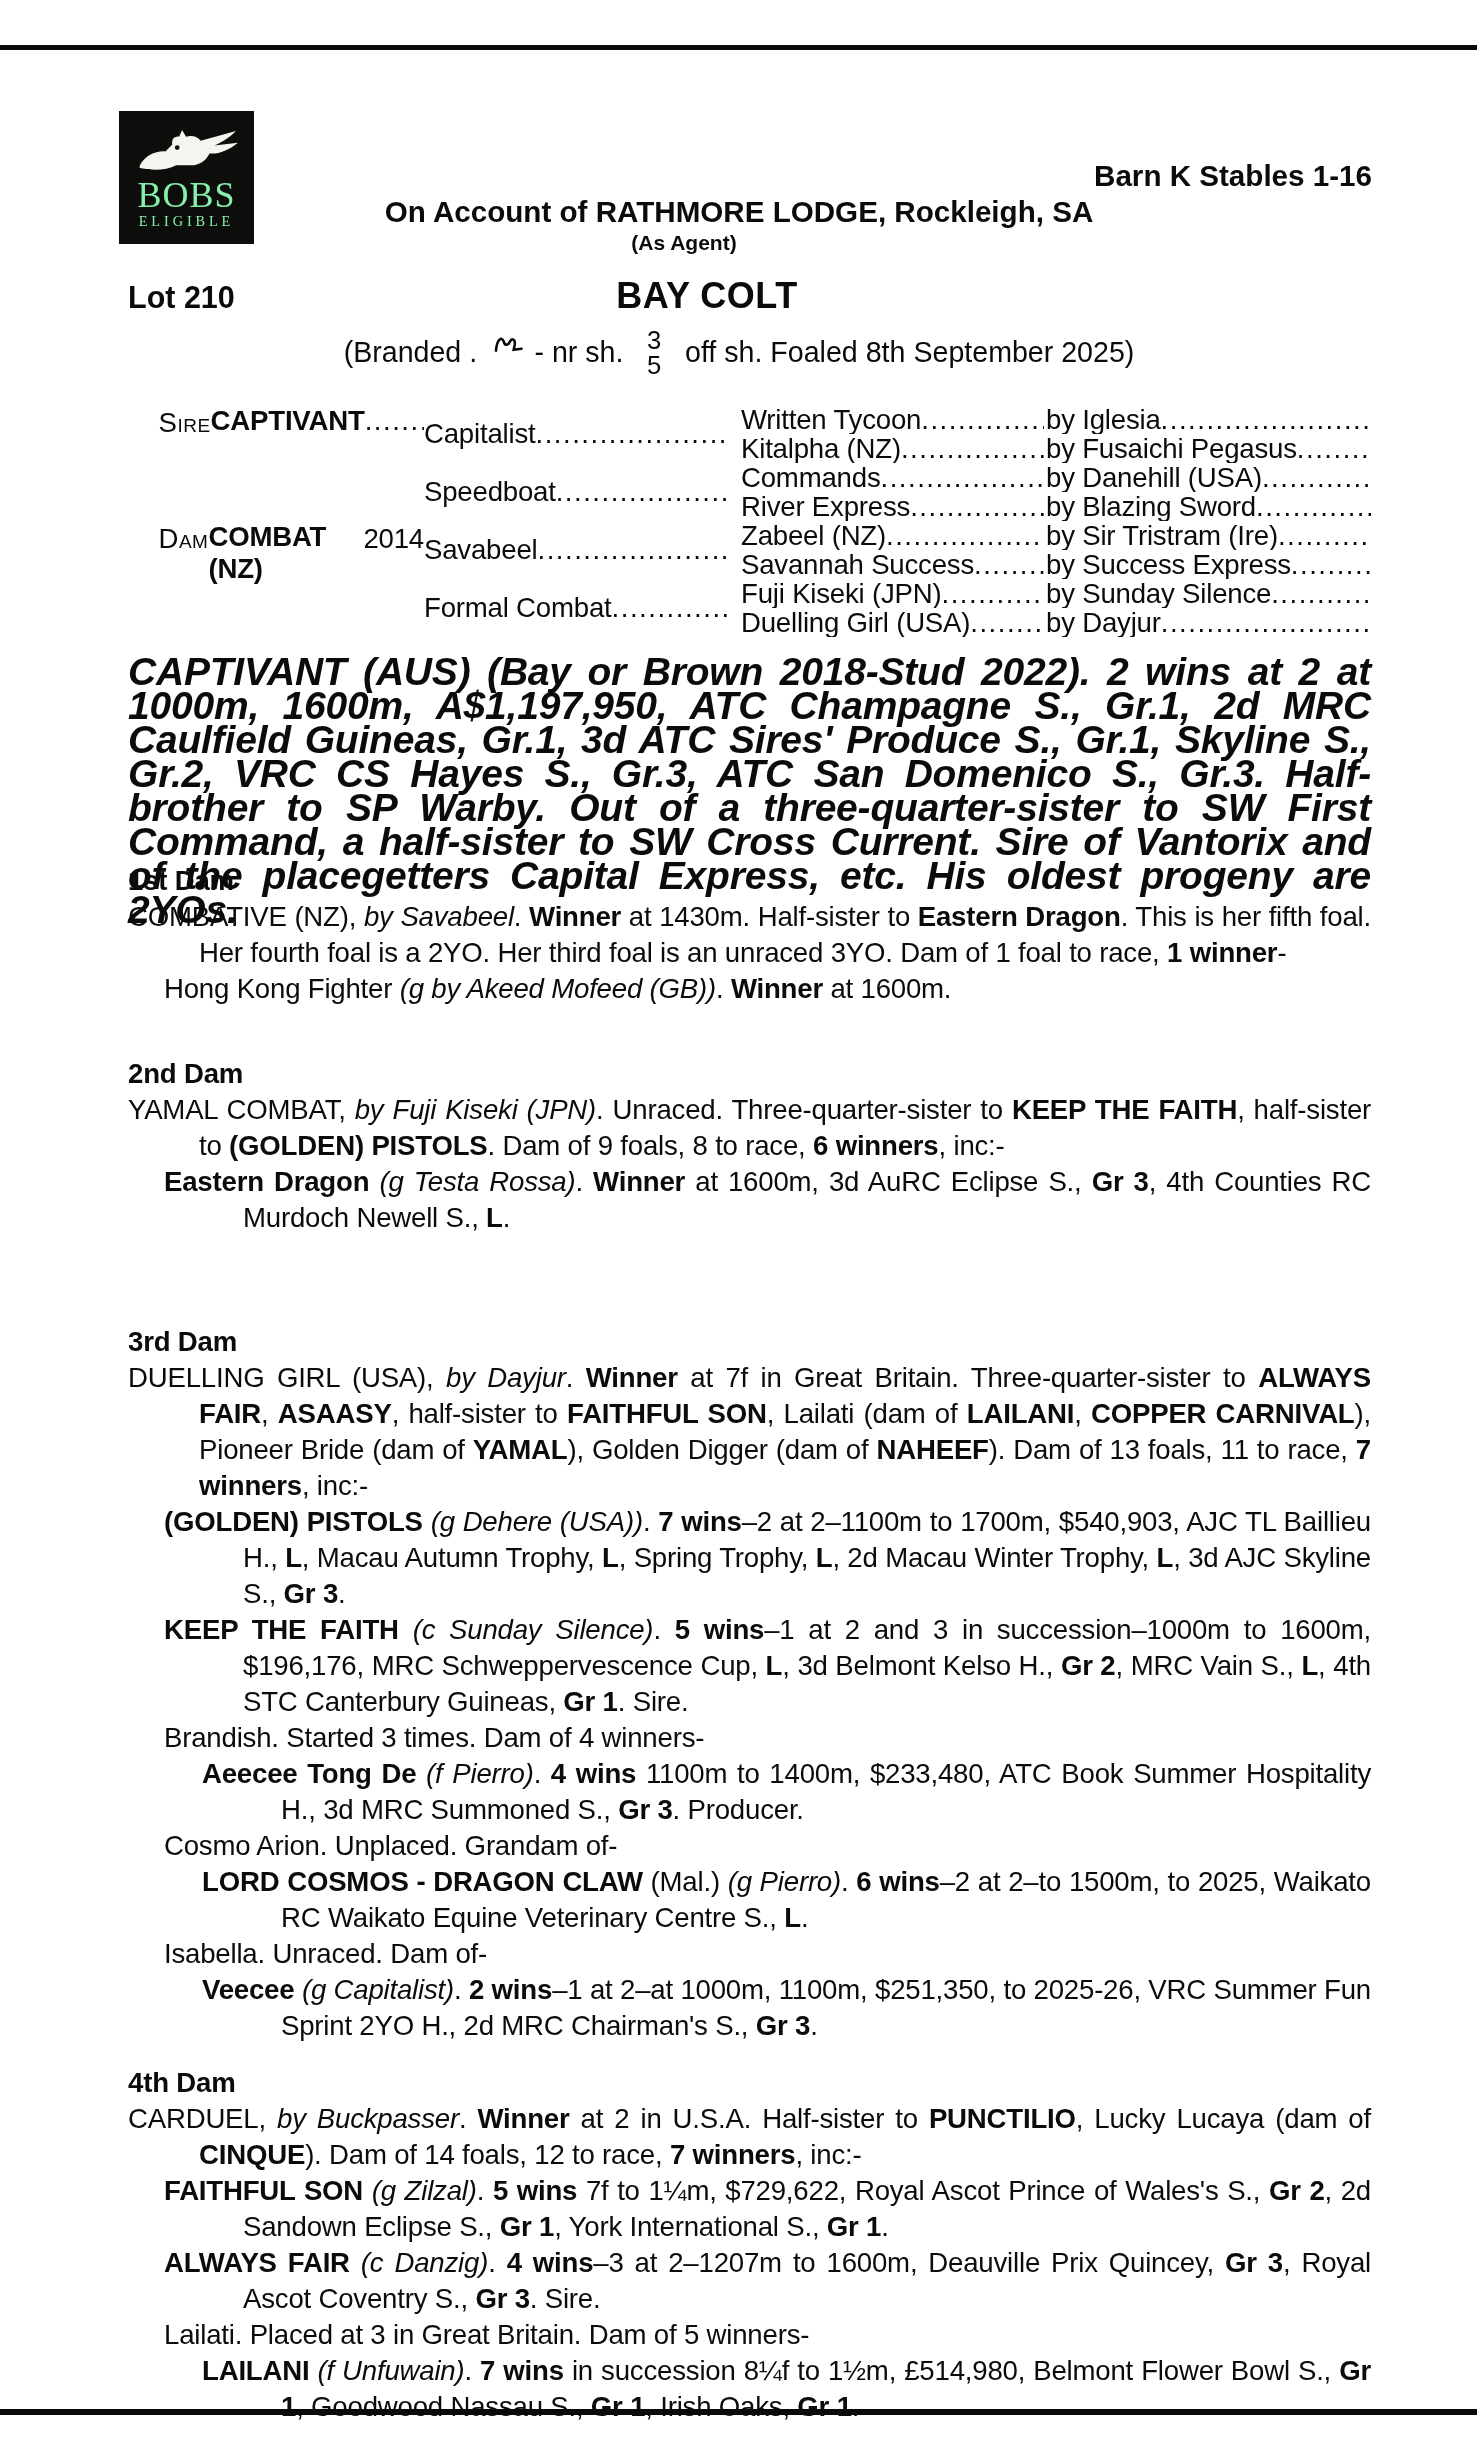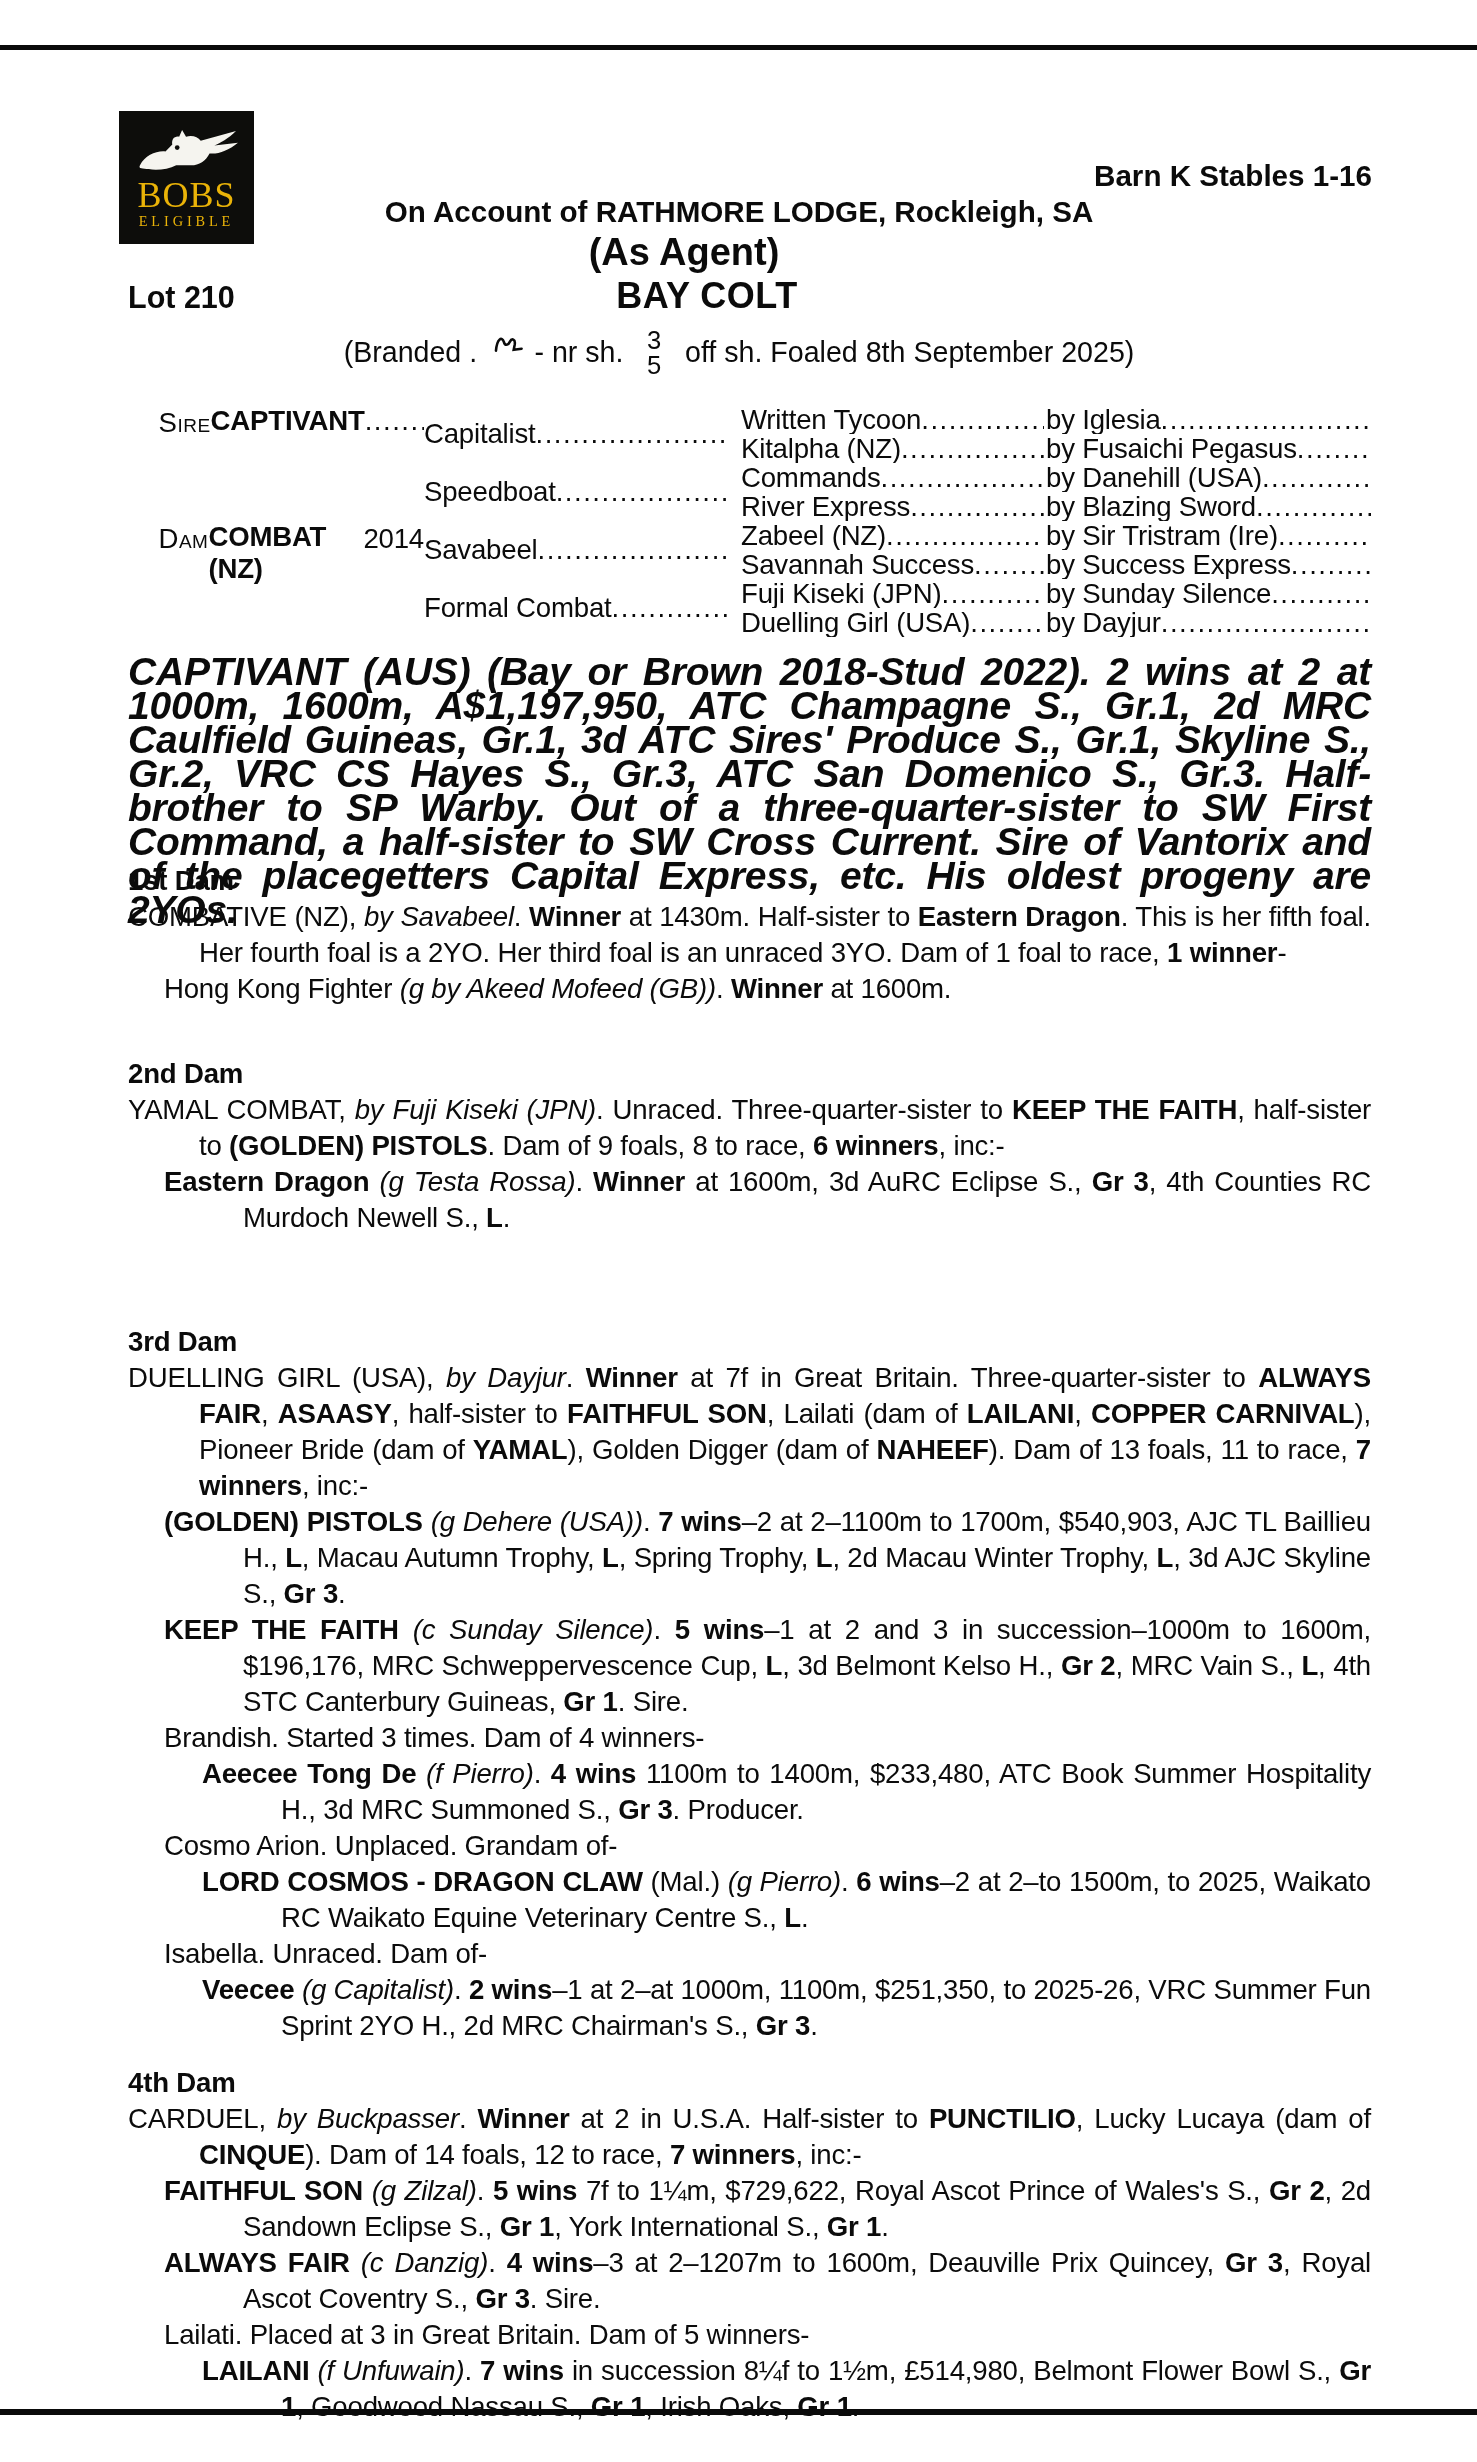--- a/index.html
+++ b/index.html
@@ -9,27 +9,27 @@
     overflow:hidden;
   }
   .rule{position:absolute;left:0;width:1478px;background:#0a0a0a;}
   .rule-top{top:45px;height:4.9px;}
   .rule-bottom{top:2409px;height:5.9px;}
 
   
   .bobs-logo{
     position:absolute;left:119px;top:111px;width:135px;height:133px;
     background:#0d0d0b;display:flex;flex-direction:column;align-items:center;
-    justify-content:center;color:#eab308;
+    justify-content:center;color:#86efac;
   }
   .bobs-title{font-family:"Liberation Serif","DejaVu Serif",serif;font-size:36px;letter-spacing:1px;line-height:35px;}
   .bobs-sub{font-family:"Liberation Serif","DejaVu Serif",serif;font-size:14.3px;letter-spacing:3.9px;line-height:15.8px;margin-top:1px;}
   .barn{position:absolute;top:159px;right:106px;font-weight:bold;font-size:29.6px;}
   .account{position:absolute;top:195px;left:0;width:1478px;text-align:center;font-weight:bold;font-size:29.6px;}
-  .agent{position:absolute;top:231px;left:0;width:1368px;text-align:center;font-weight:bold;font-size:38px;}
+  .agent{position:absolute;top:231px;left:0;width:1368px;text-align:center;font-weight:bold;font-size:21px;}
   .lot{position:absolute;top:280px;left:128px;font-weight:bold;font-size:30.5px;}
   .colt-title{position:absolute;top:275px;left:0;width:1414px;text-align:center;font-weight:bold;font-size:36px;letter-spacing:0.5px;}
   .branded{
     position:absolute;top:328px;left:0;width:1478px;display:flex;align-items:center;
     justify-content:center;font-size:28.6px;gap:9.9px;
   }
   .frac{display:inline-flex;flex-direction:column;align-items:center;font-size:25.6px;line-height:24.6px;margin:0 13.8px;}
   .brand-mark{margin:0 2px 9.9px 5.9px;}
 
   

